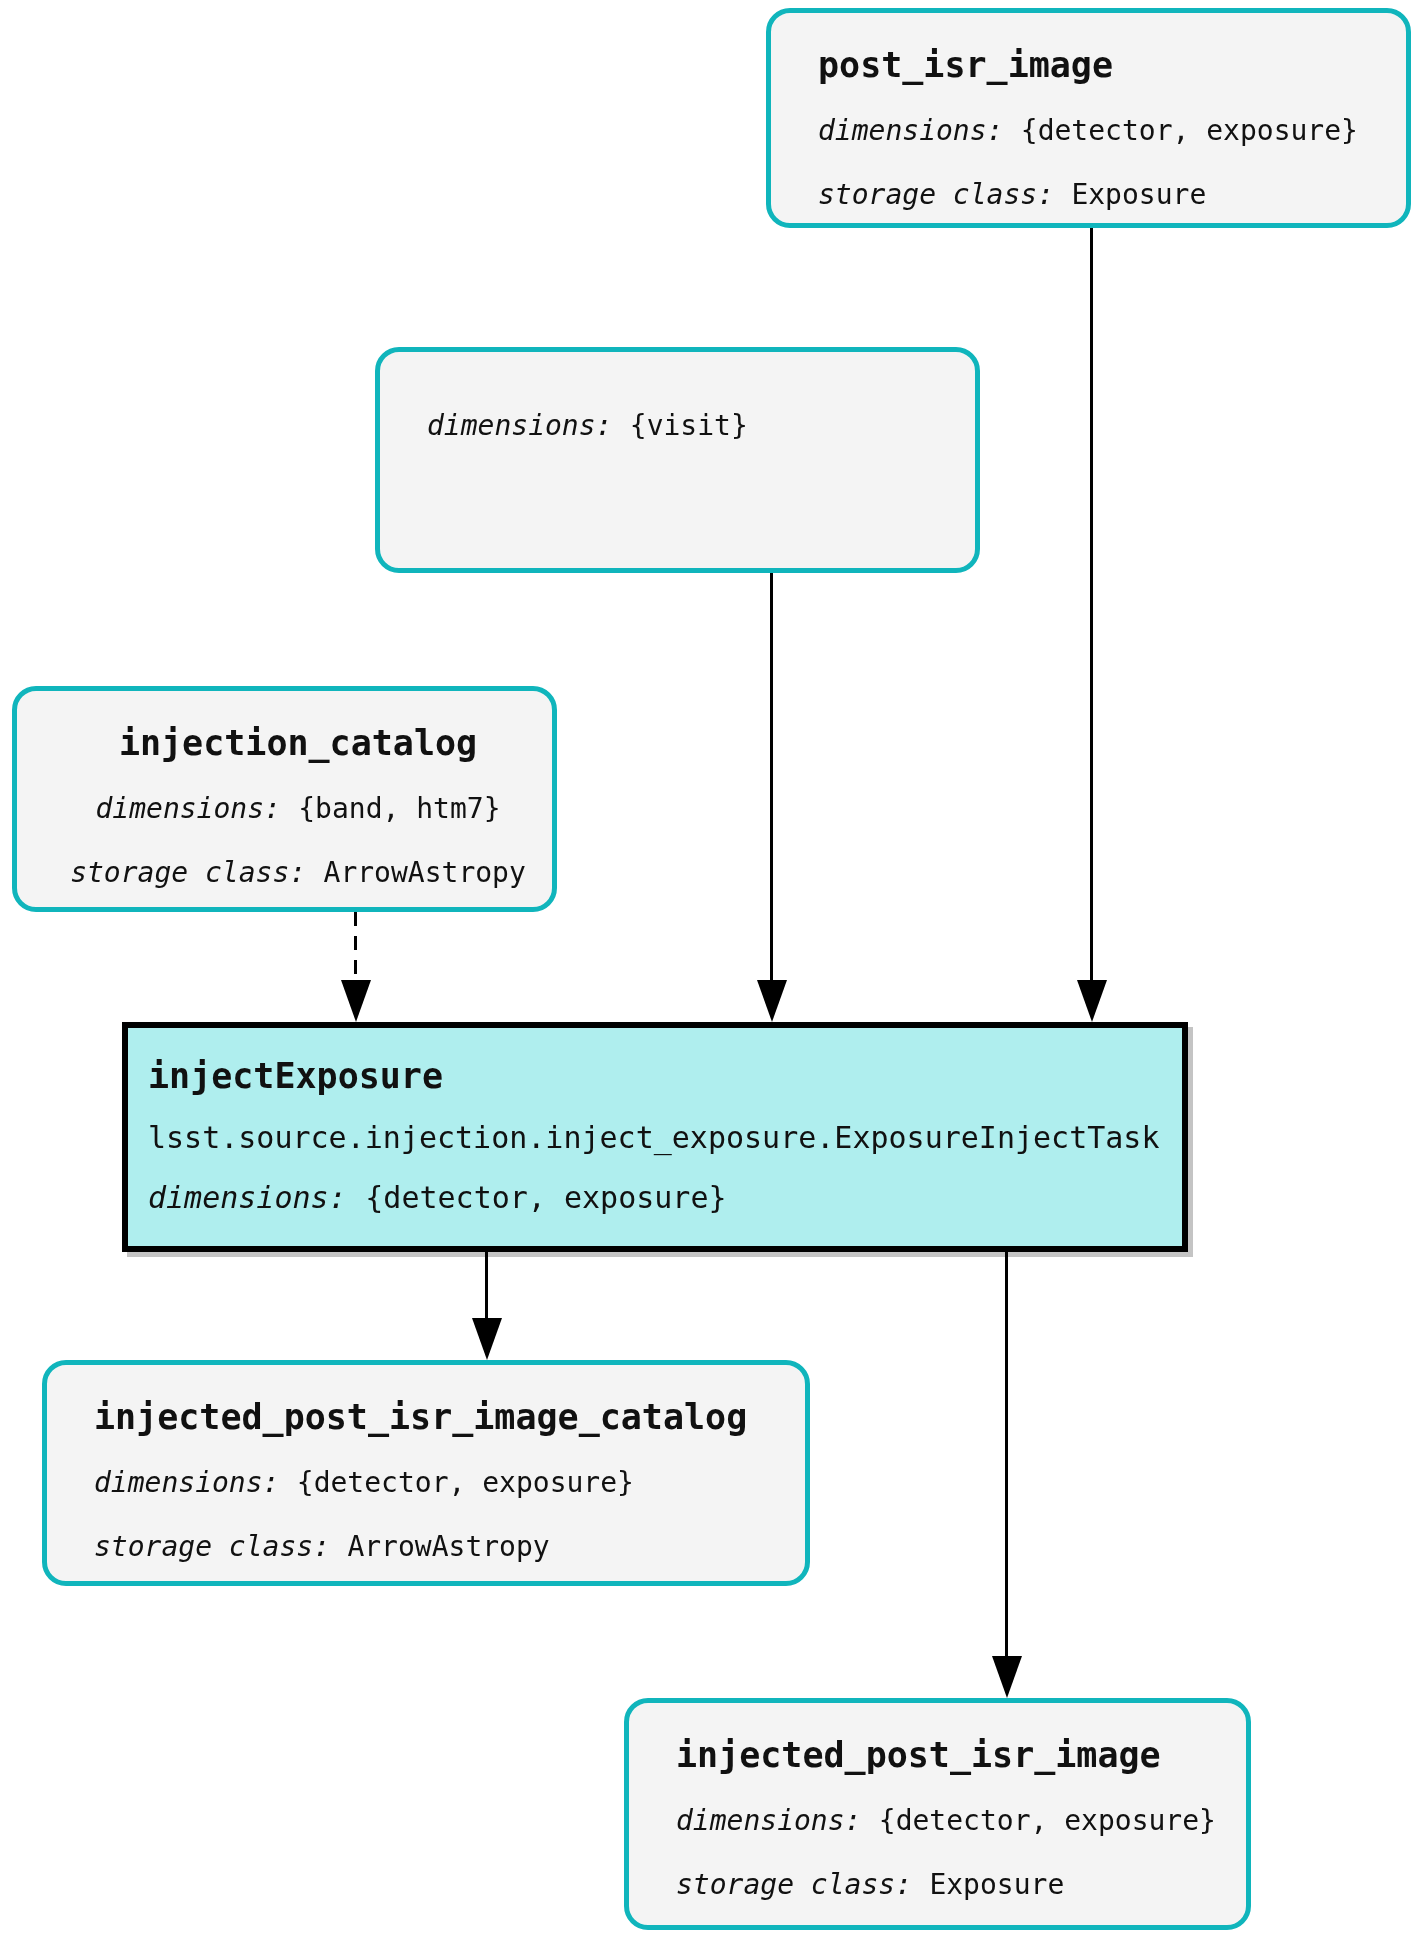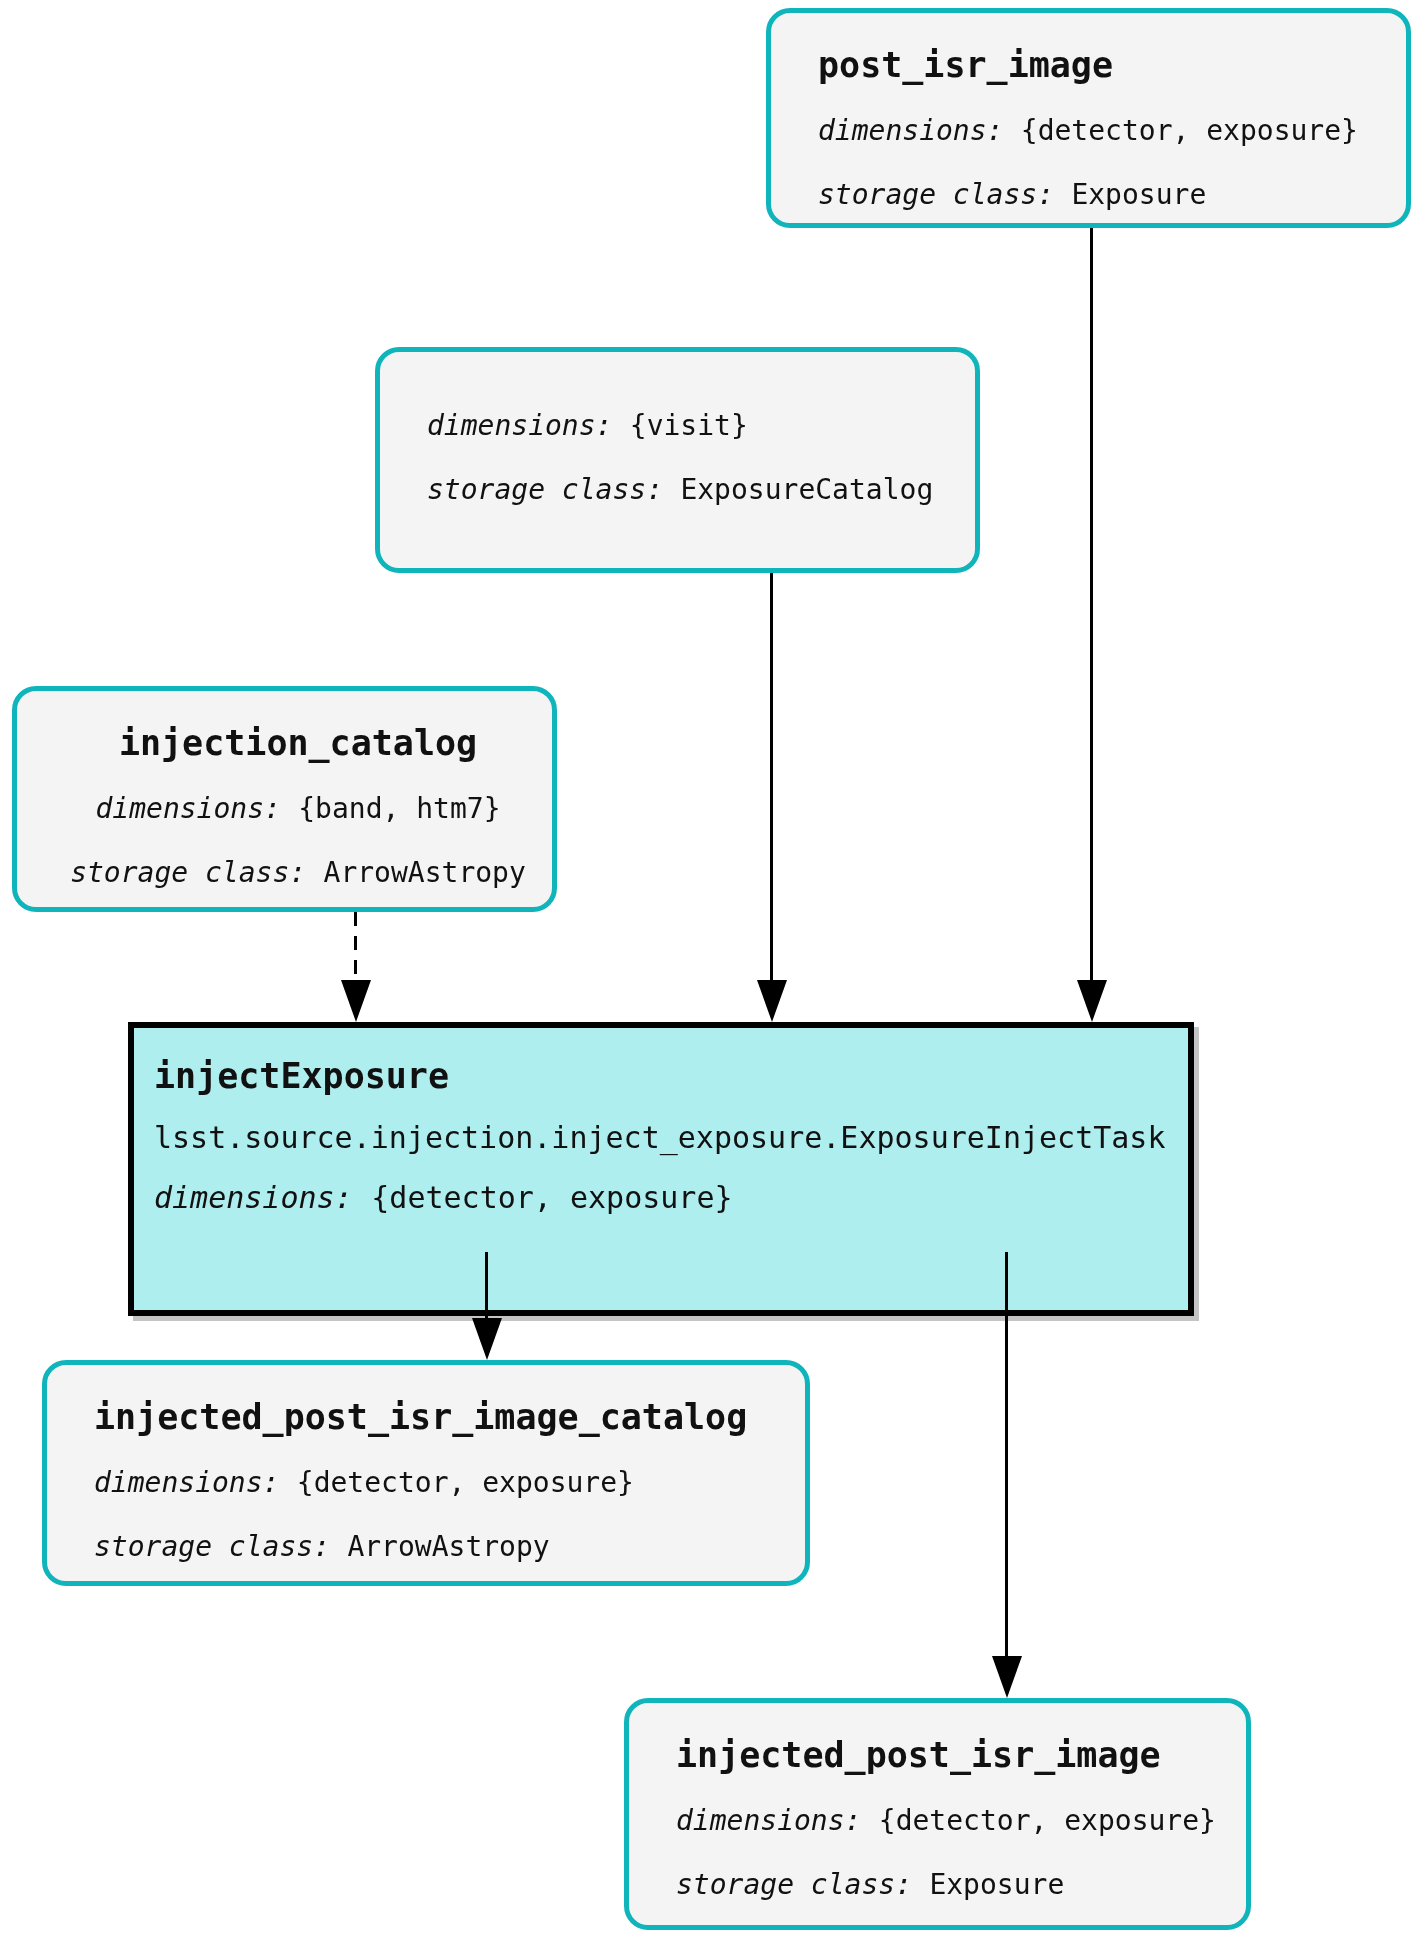--- a/index.html
+++ b/index.html
@@ -89,36 +89,33 @@
     </div>
     <div class="node-line">
       <span class="attr-label">storage class:</span><span class="attr-value">Exposure</span>
     </div>
   </div>
 
   <div class="node dataset" style="left:375px; top:347px; width:605px; height:226px;">
     <div class="node-line">
       <span class="attr-label">dimensions:</span><span class="attr-value">{visit}</span>
     </div>
-    <div class="node-line">
-      <span class="attr-label">storage class:</span><span class="attr-value">ExposureCatalog</span>
-    </div>
   </div>
 
   <div class="node dataset" style="left:12px; top:686px; width:545px; height:226px;text-align:center;">
     <div class="node-title">injection_catalog</div>
     <div class="node-line">
       <span class="attr-label">dimensions:</span><span class="attr-value">{band, htm7}</span>
     </div>
     <div class="node-line">
       <span class="attr-label">storage class:</span><span class="attr-value">ArrowAstropy</span>
     </div>
   </div>
 
-  <div class="node task" style="left:128px; top:1022px; width:1066px; height:294px;">
+  <div class="node task" style="left:122px; top:1022px; width:1066px; height:230px;">
     <div class="node-title">injectExposure</div>
     <div class="node-line">
       <span class="task-class">lsst.source.injection.inject_exposure.ExposureInjectTask</span>
     </div>
     <div class="node-line">
       <span class="attr-label">dimensions:</span><span class="attr-value">{detector, exposure}</span>
     </div>
   </div>
 
   <div class="node dataset" style="left:42px; top:1360px; width:768px; height:226px;">

